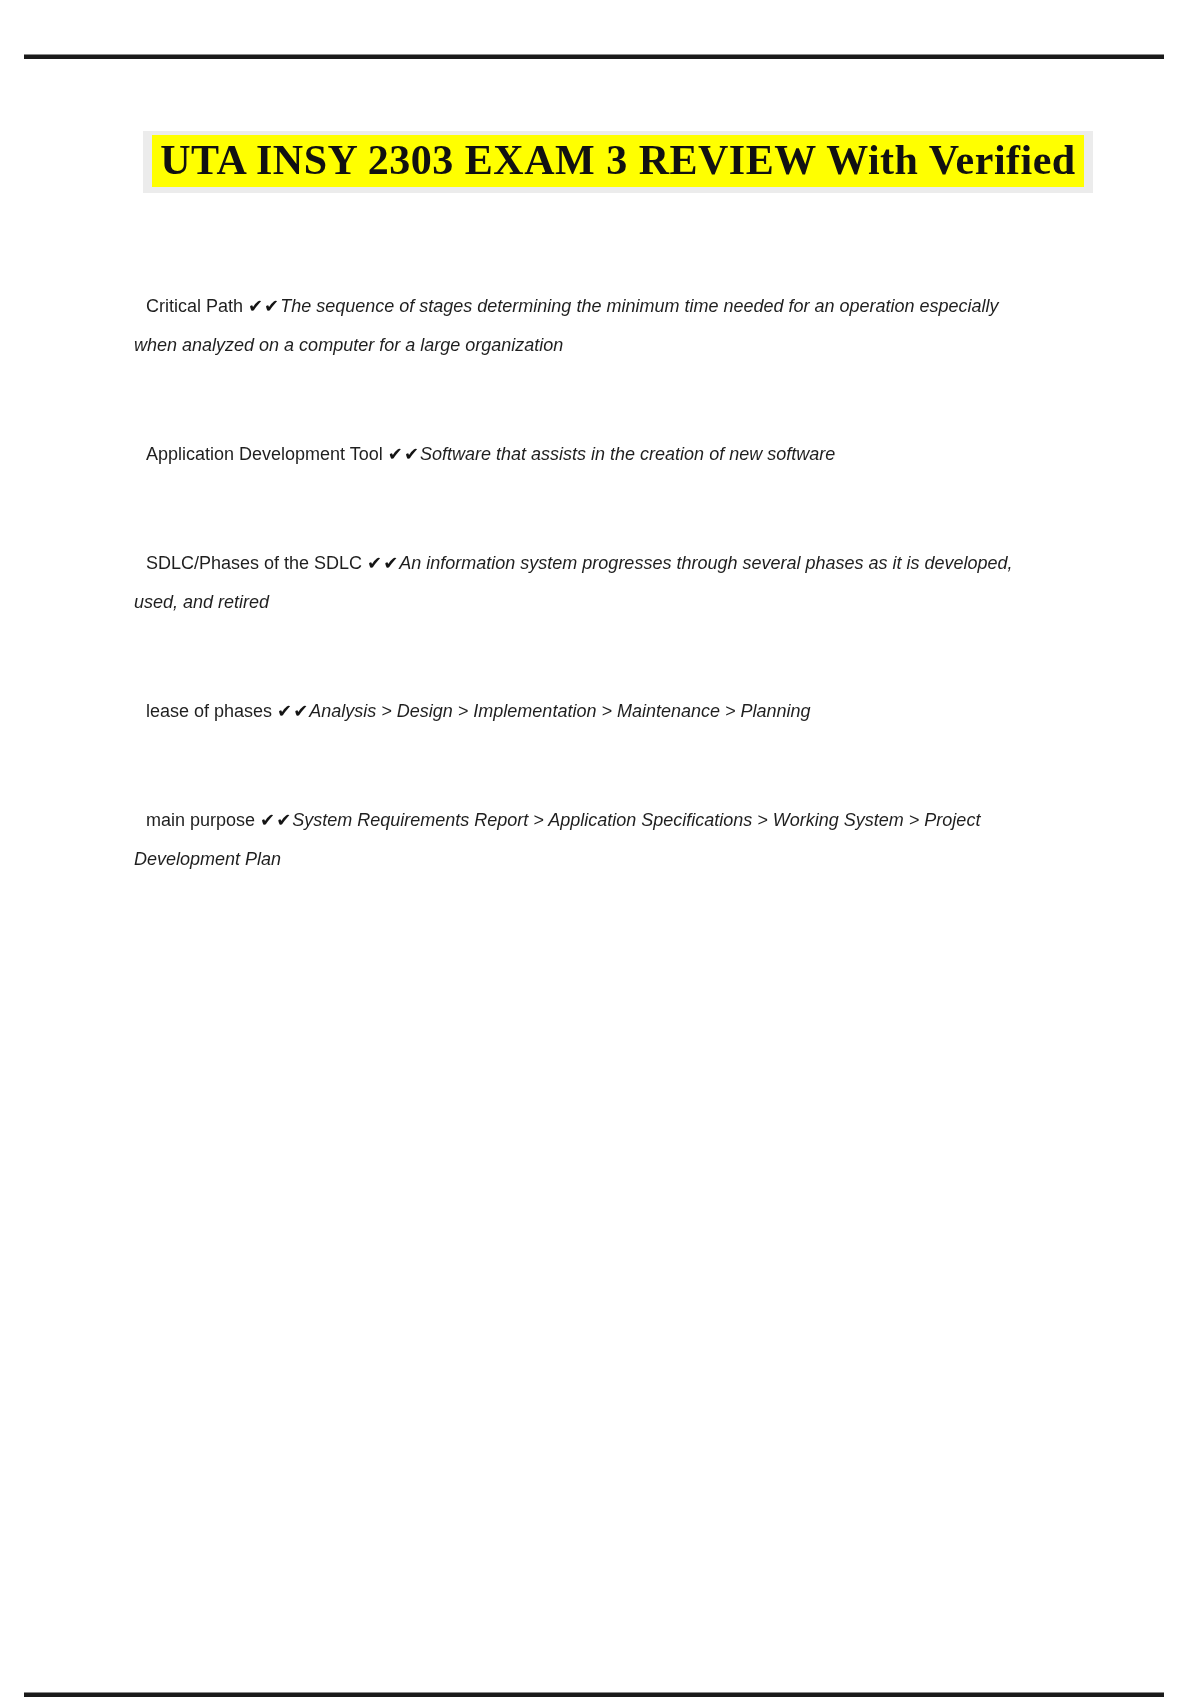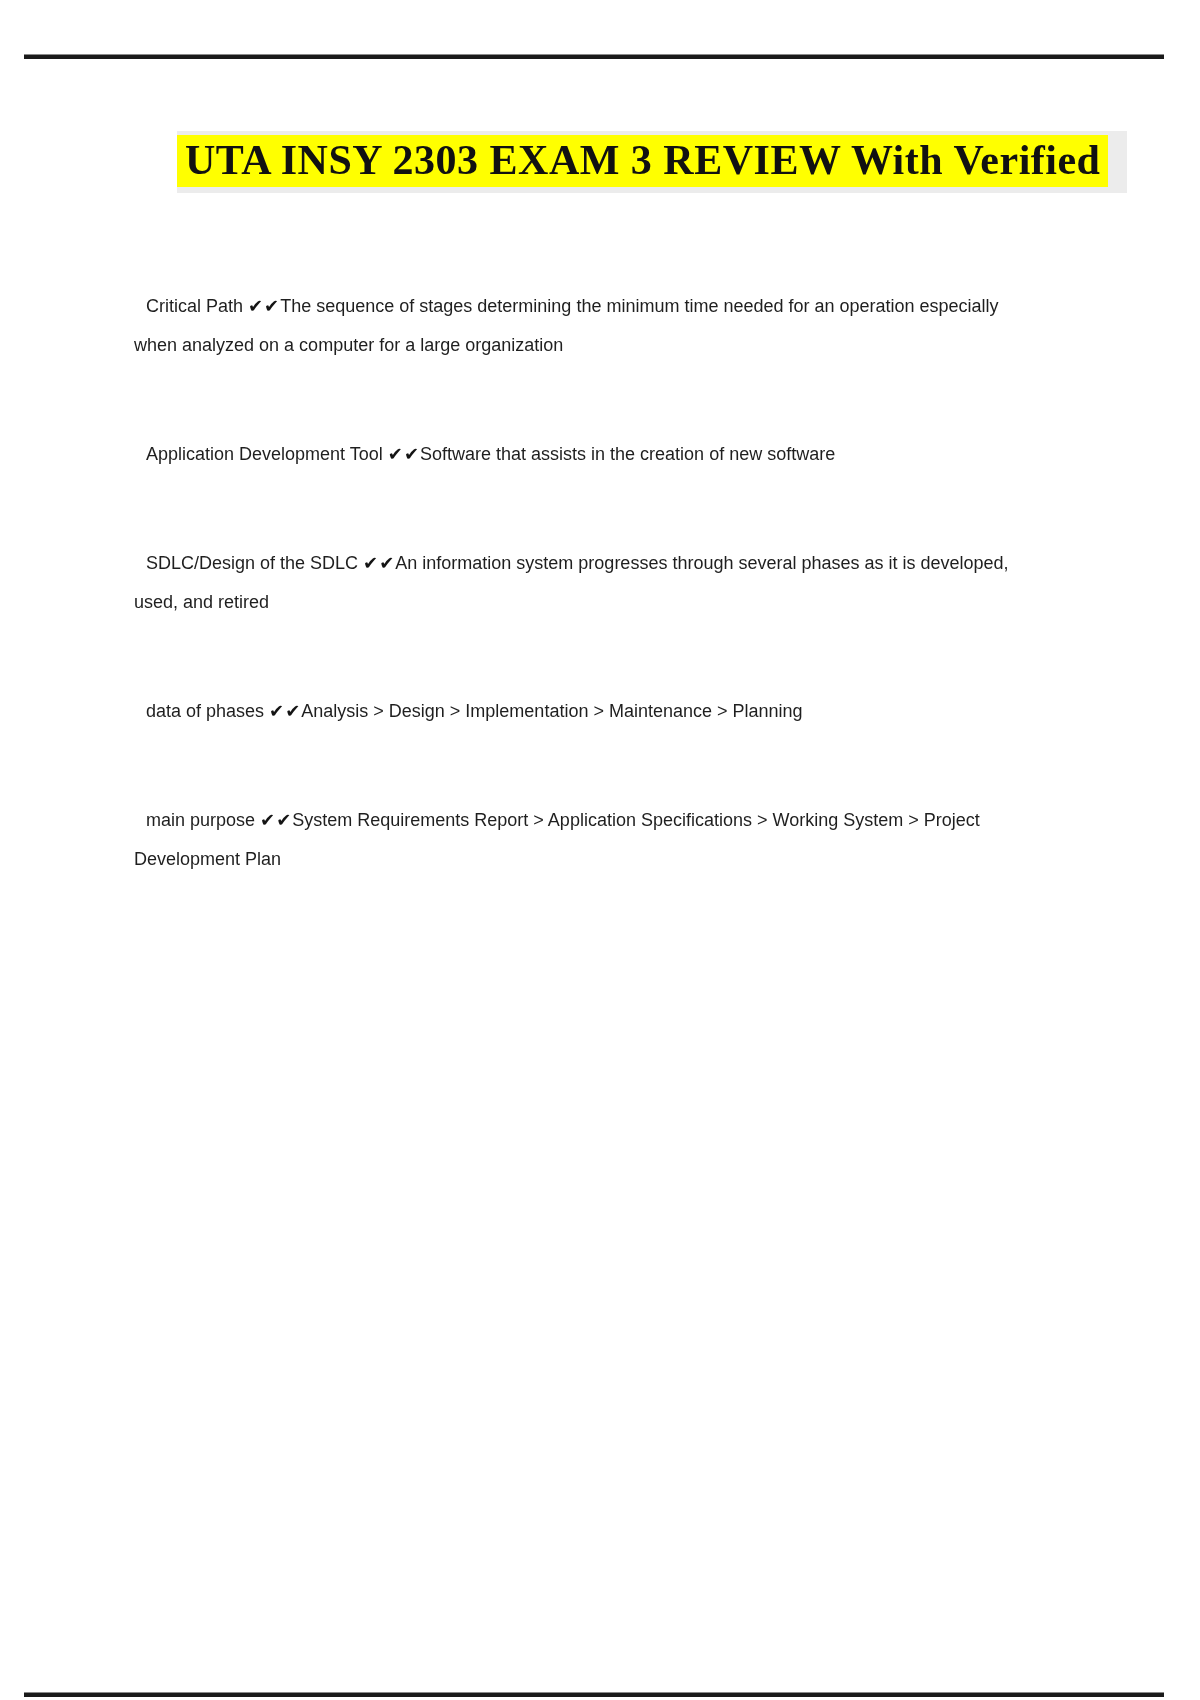--- a/index.html
+++ b/index.html
@@ -25,22 +25,22 @@
   }
   .rule-top { top: 54px; }
   .rule-bottom { top: 1692px; }
 
   .title-block {
     position: absolute;
     top: 131px;
     left: 143px;
     width: 950px;
     background: #ececec;
+    text-align: center;
     padding: 4px 0 6px 0;
-    margin-left: 34px;
   }
   .title-line {
     display: block;
     font-family: "Liberation Serif", "DejaVu Serif", serif;
     font-weight: bold;
     font-size: 42px;
     line-height: 47px;
     color: #111111;
     letter-spacing: 0.5px;
   }
@@ -62,21 +62,21 @@
     line-height: 39px;
     color: #1f1f1f;
   }
   .qa-item .term { color: #1f1f1f; margin-left: 12px; }
   .qa-item .checks {
     font-family: "DejaVu Sans", sans-serif;
     color: #141414;
     letter-spacing: 1px;
     margin-left: 5px;
   }
-  .qa-item .definition { color: #1f1f1f; }
+  .qa-item .definition { color: #1f1f1f; font-style: italic; }
 </style>
 </head>
 <body>
 
 <div class="page">
 
   <div class="rule rule-top"></div>
 
   <div class="title-block">
     <span class="title-line"><span class="hl">UTA INSY 2303 EXAM 3 REVIEW With Verified</span></span>
@@ -84,23 +84,23 @@
 
   <div class="content">
 
     <p class="qa-item"><span class="term">Critical Path</span><span class="checks">✔✔</span><span class="definition">The sequence of stages determining the minimum time needed for an operation especially when analyzed on a computer for a large organization</span></p>
 
 
 
     <p class="qa-item"><span class="term">Application Development Tool</span><span class="checks">✔✔</span><span class="definition">Software that assists in the creation of new software</span></p>
 
 
-    <p class="qa-item"><span class="term">SDLC/Design of the SDLC</span><span class="checks">✔✔</span><span class="definition">An information system progresses through several phases as it is developed, used, and retired</span></p>
+    <p class="qa-item"><span class="term">SDLC/Phases of the SDLC</span><span class="checks">✔✔</span><span class="definition">An information system progresses through several phases as it is developed, used, and retired</span></p>
 
-    <p class="qa-item"><span class="term">data of phases</span><span class="checks">✔✔</span><span class="definition">Analysis &gt; Design &gt; Implementation &gt; Maintenance &gt; Planning</span></p>
+    <p class="qa-item"><span class="term">lease of phases</span><span class="checks">✔✔</span><span class="definition">Analysis &gt; Design &gt; Implementation &gt; Maintenance &gt; Planning</span></p>
 
     <p class="qa-item"><span class="term">main purpose</span><span class="checks">✔✔</span><span class="definition">System Requirements Report &gt; Application Specifications &gt; Working System &gt; Project Development Plan</span></p>
 
   </div>
 
   <div class="rule rule-bottom"></div>
 
 </div>
 
 </body></html>

